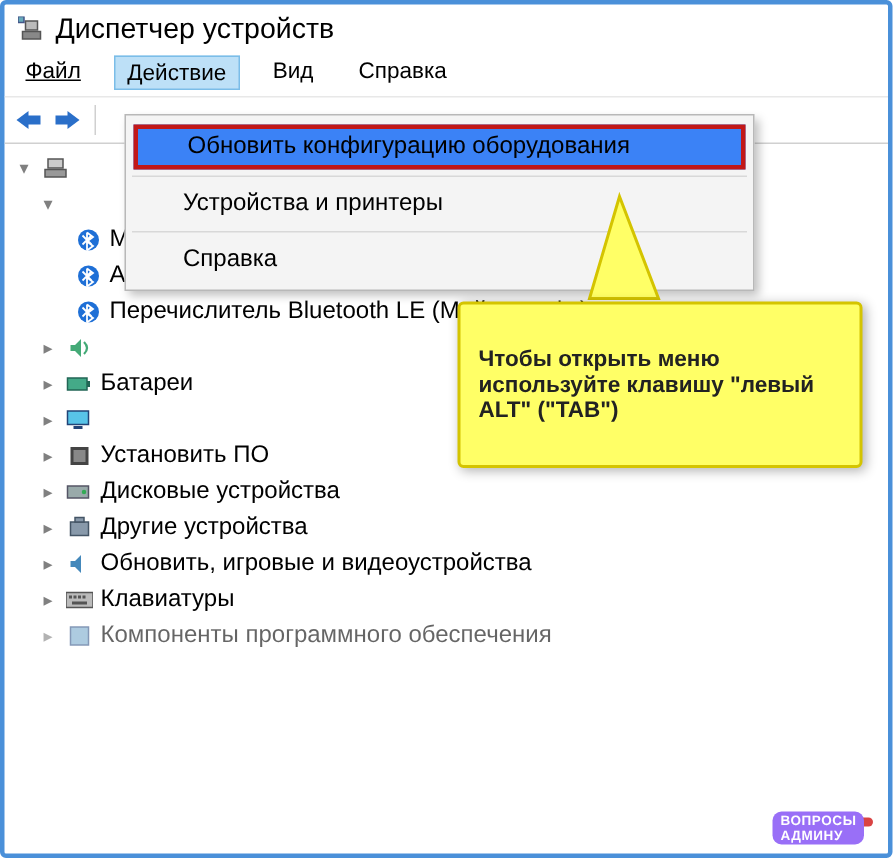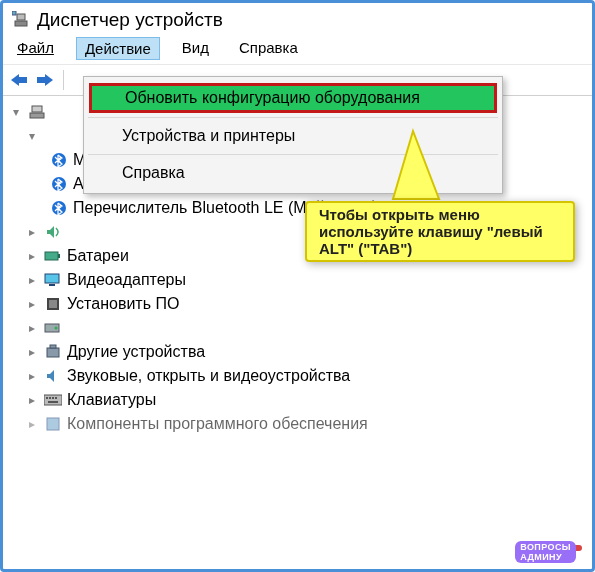--- a/index.html
+++ b/index.html
@@ -93,39 +93,39 @@
     box-shadow: 3px 3px 6px rgba(0,0,0,0.25);
     padding: 6px 2px;
     z-index: 5;
   }
   .dd-item {
     padding: 5px 30px 5px 36px;
     font-size: 16px;
     cursor: pointer;
   }
   .dd-item.highlight {
-    background: #22c55e;
+    background: #3b82f6;
     border: 3px solid #c21818;
     padding: 3px 27px 3px 33px;
     margin: 0 3px;
   }
   .dd-sep {
     height: 1px;
     background: #d8d8d8;
     margin: 4px 2px;
   }
   .callout {
     position: absolute;
     left: 302px;
     top: 198px;
     width: 270px;
     background: #ffff66;
     border: 2px solid #d4c400;
     border-radius: 4px;
-    padding: 3px 12px;
+    padding: 28px 12px;
     font-size: 15px;
     font-weight: 600;
     color: #222;
     box-shadow: 2px 2px 8px rgba(0,0,0,0.3);
     z-index: 10;
   }
   .callout-tail {
     position: absolute;
     left: 390px;
     top: 130px;
@@ -279,59 +279,59 @@
       <span>Батареи</span>
     </div>
     <div class="tree-row indent-1">
       <span class="expander">▸</span>
       <span class="dev-icon">
           <svg width="18" height="14">
             <rect x="1" y="1" width="14" height="9" fill="#58c4e8" stroke="#247"></rect>
             <rect x="5" y="11" width="6" height="2" fill="#247"></rect>
           </svg>
         </span>
-      <span>Видеоадаптеры</span>
     </div>
     <div class="tree-row indent-1">
       <span class="expander">▸</span>
       <span class="dev-icon">
           <svg width="16" height="16">
             <rect x="2" y="2" width="12" height="12" fill="#444"></rect>
             <rect x="4" y="4" width="8" height="8" fill="#888"></rect>
           </svg>
         </span>
       <span>Установить ПО</span>
     </div>
     <div class="tree-row indent-1">
       <span class="expander">▸</span>
       <span class="dev-icon">
           <svg width="18" height="14">
             <rect x="1" y="3" width="14" height="8" fill="#9aa" stroke="#556"></rect>
             <circle cx="12" cy="7" r="1.5" fill="#3a5"></circle>
           </svg>
         </span>
+      <span>Дисковые устройства</span>
     </div>
     <div class="tree-row indent-1">
       <span class="expander">▸</span>
       <span class="dev-icon">
           <svg width="16" height="16">
             <rect x="2" y="4" width="12" height="9" fill="#89a" stroke="#456"></rect>
             <rect x="5" y="1" width="6" height="3" fill="#89a" stroke="#456"></rect>
           </svg>
         </span>
       <span>Другие устройства</span>
     </div>
     <div class="tree-row indent-1">
       <span class="expander">▸</span>
       <span class="dev-icon">
           <svg width="16" height="16">
             <path d="M2 6 h3 l4 -4 v12 l-4 -4 h-3 z" fill="#48b"></path>
           </svg>
         </span>
-      <span>Звуковые, открыть и видеоустройства</span>
+      <span>Обновить, игровые и видеоустройства</span>
     </div>
     <div class="tree-row indent-1">
       <span class="expander">▸</span>
       <span class="dev-icon">
           <svg width="18" height="12">
             <rect x="0" y="1" width="18" height="10" fill="#bbb" stroke="#555"></rect>
             <rect x="2" y="3" width="2" height="2" fill="#555"></rect>
             <rect x="5" y="3" width="2" height="2" fill="#555"></rect>
             <rect x="8" y="3" width="2" height="2" fill="#555"></rect>
             <rect x="11" y="3" width="2" height="2" fill="#555"></rect>

